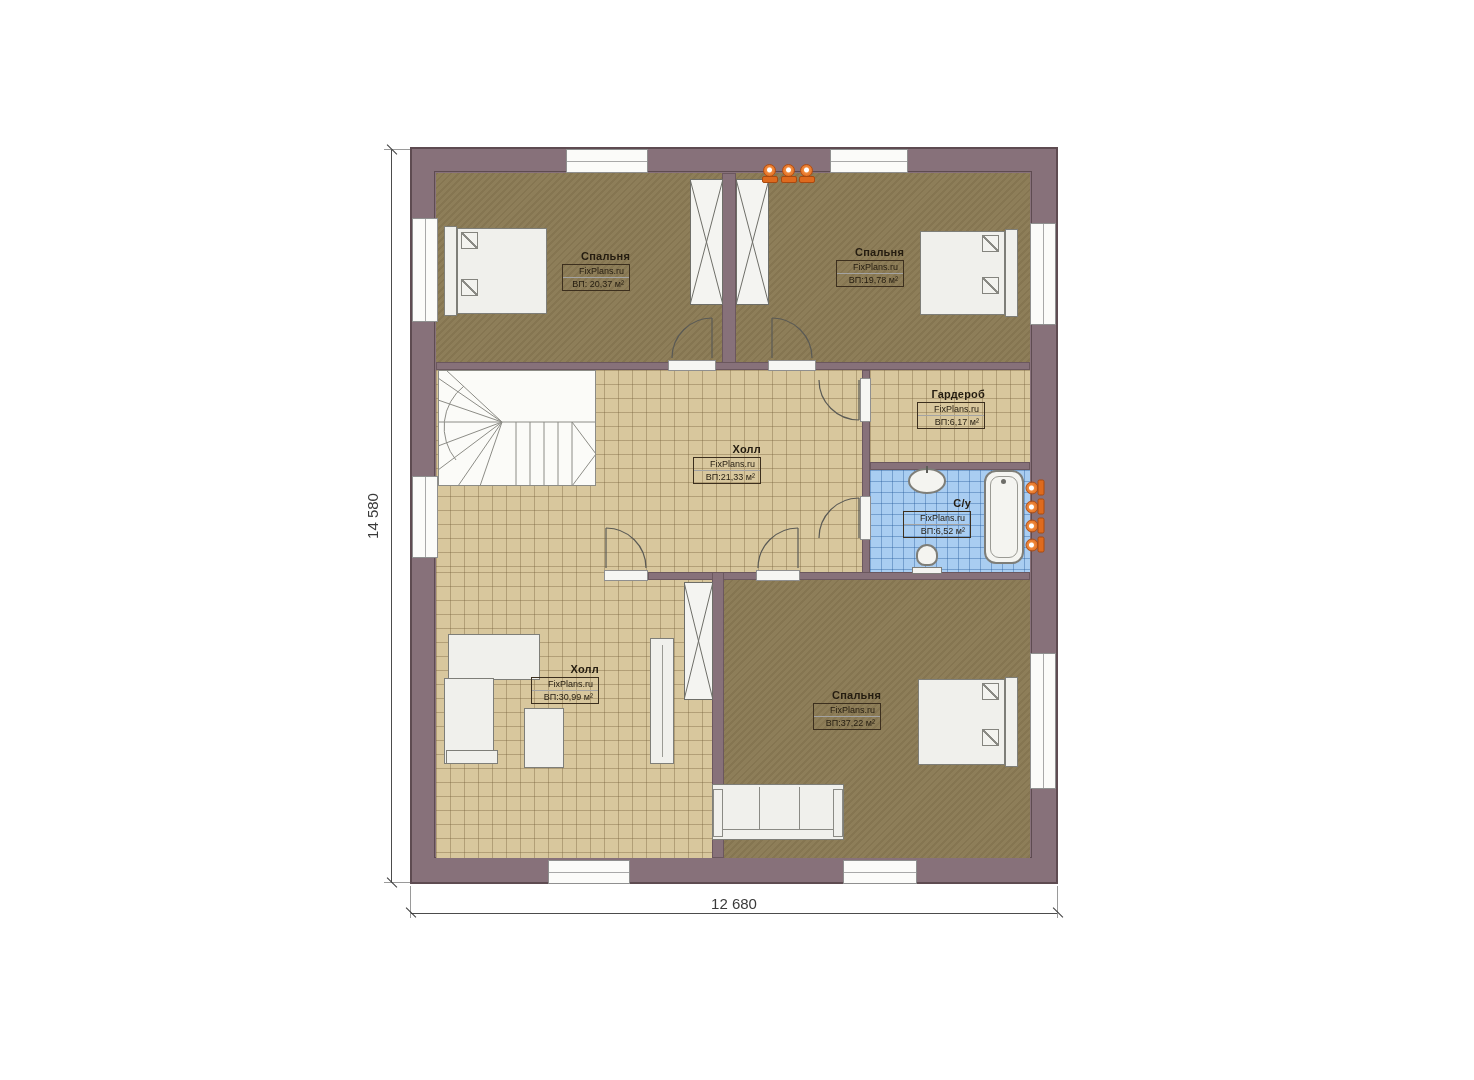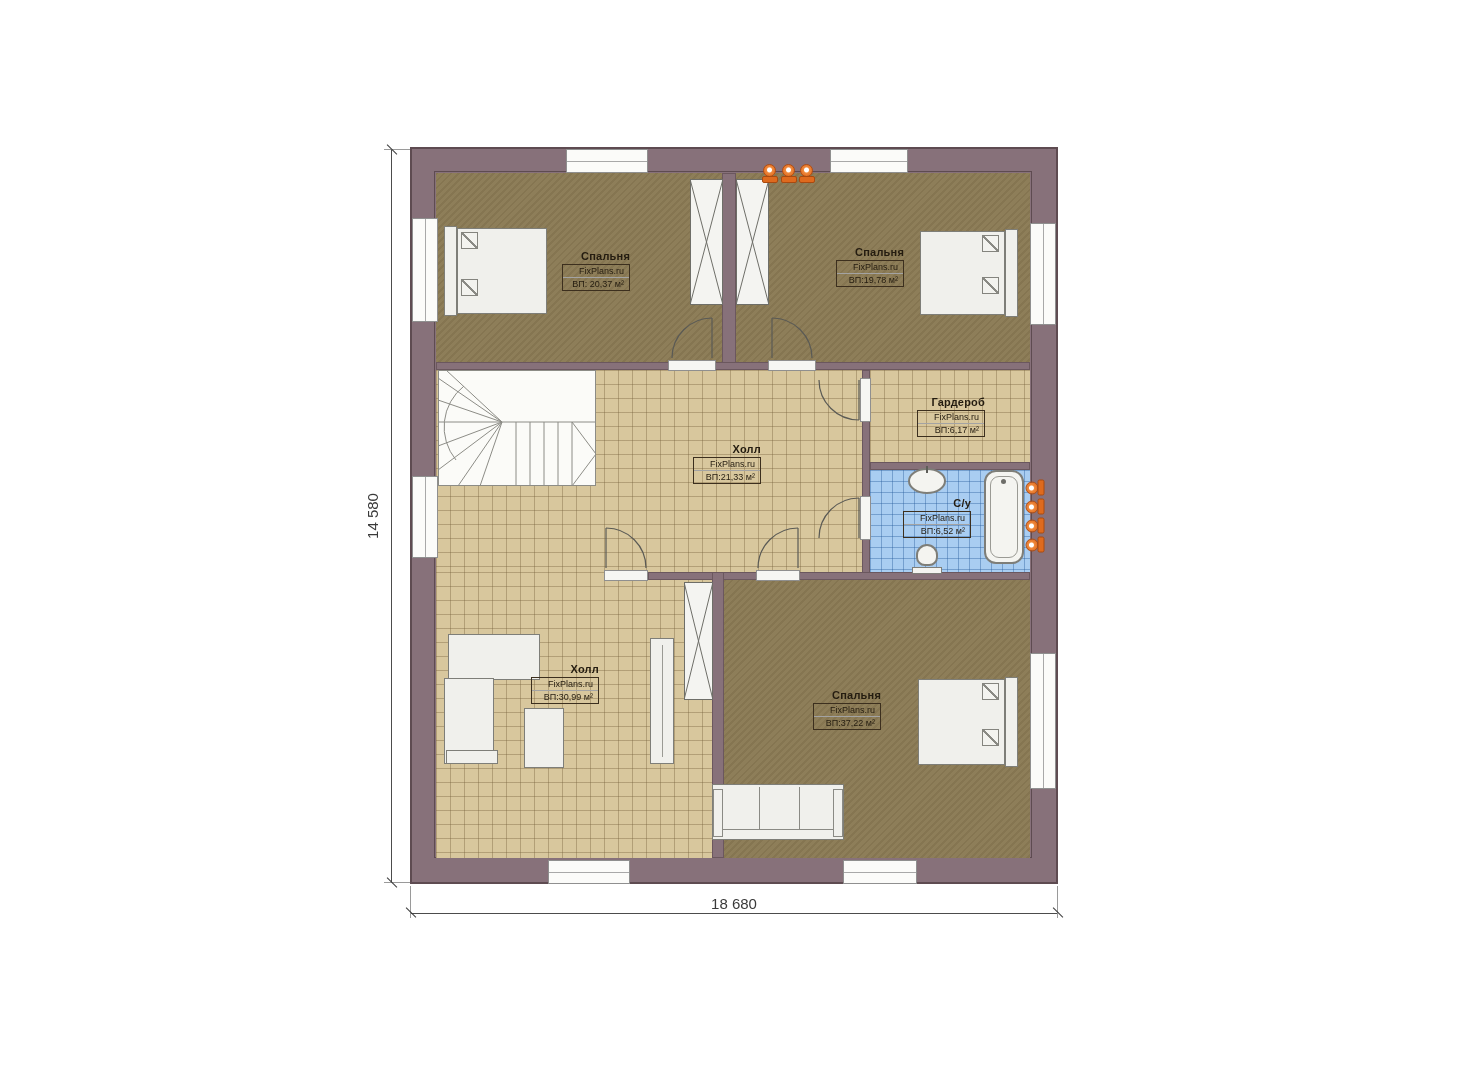--- a/index.html
+++ b/index.html
@@ -249,21 +249,21 @@
       <div class="room-area">ВП: 20,37 м²</div>
     </div>
   </div>
   <div class="room-label" style="left:870px;top:246px;">
     <div class="room-name">Спальня</div>
     <div class="room-box">
       <div class="room-brand">FixPlans.ru</div>
       <div class="room-area">ВП:19,78 м²</div>
     </div>
   </div>
-  <div class="room-label" style="left:951px;top:396px;">
+  <div class="room-label" style="left:951px;top:388px;">
     <div class="room-name">Гардероб</div>
     <div class="room-box">
       <div class="room-brand">FixPlans.ru</div>
       <div class="room-area">ВП:6,17 м²</div>
     </div>
   </div>
   <div class="room-label" style="left:727px;top:443px;">
     <div class="room-name">Холл</div>
     <div class="room-box">
       <div class="room-brand">FixPlans.ru</div>
@@ -297,15 +297,15 @@
   <div class="dim-ext" style="left:384px;top:882px;width:26px;height:1px;"></div>
   <div class="dim-tick" style="left:385px;top:149px;"></div>
   <div class="dim-tick" style="left:385px;top:882px;"></div>
   <div class="dim-label v" style="left:372px;top:516px;">14 580</div>
 
   <div class="dim-line" style="left:410px;top:913px;width:648px;height:1px;"></div>
   <div class="dim-ext" style="left:410px;top:886px;width:1px;height:32px;"></div>
   <div class="dim-ext" style="left:1057px;top:886px;width:1px;height:32px;"></div>
   <div class="dim-tick" style="left:404px;top:912px;"></div>
   <div class="dim-tick" style="left:1051px;top:912px;"></div>
-  <div class="dim-label h" style="left:734px;top:912px;">18 680</div>
+  <div class="dim-label h" style="left:734px;top:912px;">12 680</div>
 
 </div>
 
 </body></html>

